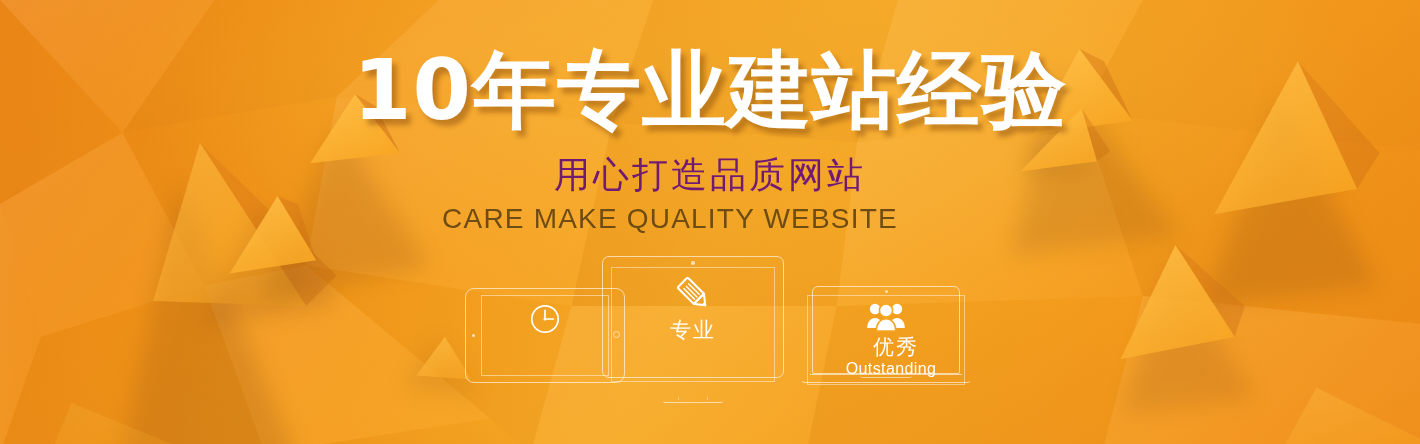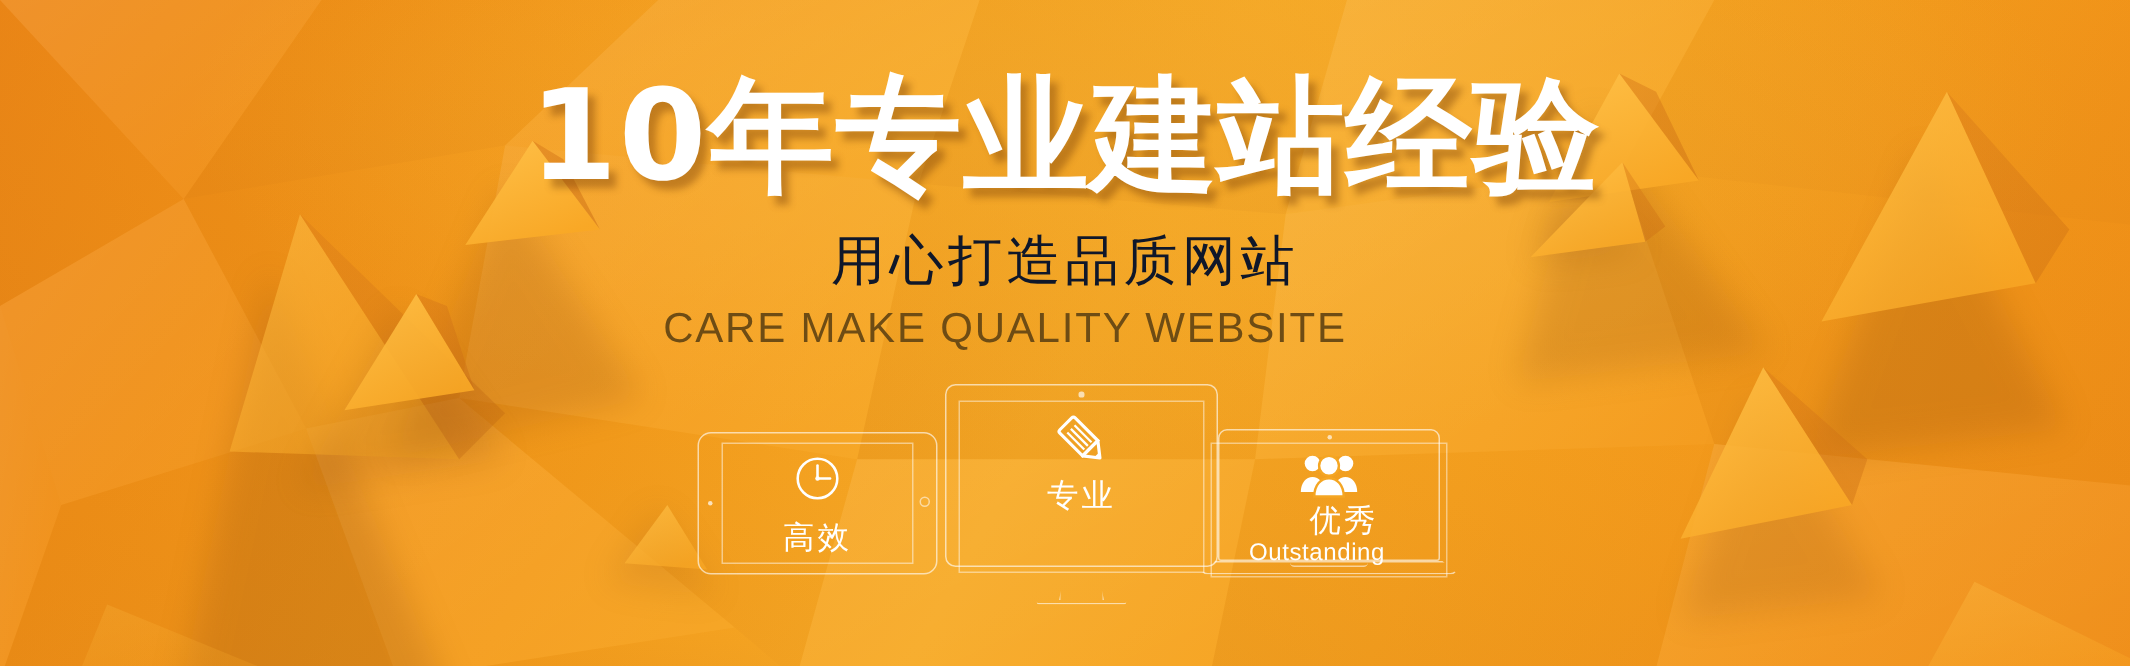--- a/index.html
+++ b/index.html
@@ -55,21 +55,21 @@
     position: absolute;
     left: 0;
     top: 152px;
     width: 1420px;
     text-align: center;
     font-family: "DejaVu Sans", "Liberation Sans", sans-serif;
     font-weight: 400;
     font-size: 36px;
     line-height: 46px;
     letter-spacing: 3px;
-    color: #0f172a;
+    color: #701a75;
     white-space: nowrap;
   }
   .sub-en {
     position: absolute;
     left: 0;
     top: 202px;
     width: 1340px;
     text-align: center;
     font-family: "Liberation Sans", sans-serif;
     font-weight: 400;
@@ -140,21 +140,21 @@
     width: 7px; height: 7px;
     border-radius: 50%;
     border: 1px solid rgba(255,255,255,0.55);
     box-sizing: border-box;
   }
   .tablet .icon-wrap { position: absolute; left: 0; top: 14px; width: 100%; text-align: center; }
   .tablet .label-cn { top: 58px; }
   .tablet .label-en { top: 83px; }
 
   
-  .monitor { left: 175px; top: 6px; width: 182px; height: 148px; }
+  .monitor { left: 147px; top: 6px; width: 182px; height: 148px; }
   .monitor-body {
     position: absolute;
     left: 0; top: 0; width: 182px; height: 122px;
     border: 1.5px solid rgba(255,255,255,0.62);
     border-radius: 7px;
     box-sizing: border-box;
   }
   .monitor-screen {
     position: absolute;
     left: 9px; top: 11px; right: 9px; bottom: 22px;
@@ -221,21 +221,21 @@
   }
   .laptop-notch {
     position: absolute;
     left: 50%; top: 88px; margin-left: -26px;
     width: 52px; height: 3px;
     border-bottom: 1.3px solid rgba(255,255,255,0.55);
     border-radius: 0 0 3px 3px;
   }
   .laptop .icon-wrap { position: absolute; left: 12px; top: 14px; width: 148px; text-align: center; }
   .laptop .label-cn { left: 12px; width: 168px; top: 49px; }
-  .laptop .label-en { left: 4px; width: 148px; top: 73px; }
+  .laptop .label-en { left: 17px; width: 148px; top: 73px; }
 
   .icon-wrap svg { display: inline-block; vertical-align: top; }
 </style>
 </head>
 <body>
 
 <div class="banner">
 
   <div class="bg-base"></div>
 
@@ -356,21 +356,20 @@
       <div class="tablet-cam"></div>
       <div class="tablet-home"></div>
       <div class="icon-wrap">
         <svg width="34" height="34" viewBox="0 0 34 34">
           <circle cx="17" cy="17" r="13.2" fill="none" stroke="#ffffff" stroke-width="1.7"></circle>
           <line x1="17" y1="17" x2="17" y2="8.4" stroke="#ffffff" stroke-width="1.7" stroke-linecap="round"></line>
           <line x1="17" y1="17" x2="25.4" y2="17" stroke="#ffffff" stroke-width="1.7" stroke-linecap="round"></line>
           <circle cx="17" cy="17" r="1.5" fill="#ffffff"></circle>
         </svg>
       </div>
-      <div class="device-label label-cn">高效</div>
     </div>
 
     <div class="device monitor">
       <div class="monitor-body"></div>
       <div class="monitor-screen"></div>
       <div class="monitor-cam"></div>
       <div class="monitor-neck"></div>
       <div class="monitor-base"></div>
       <div class="icon-wrap">
         <svg width="42" height="42" viewBox="0 0 42 42">

